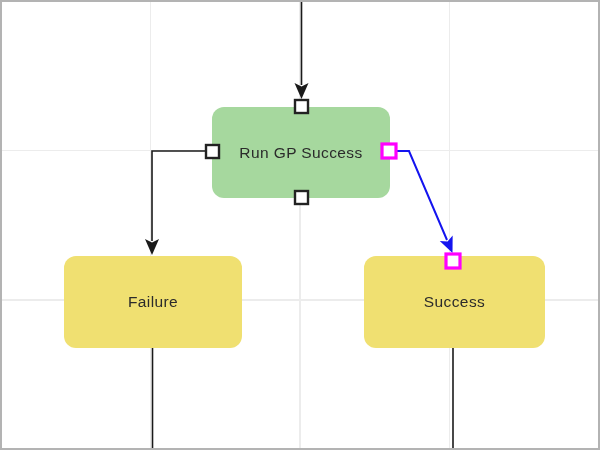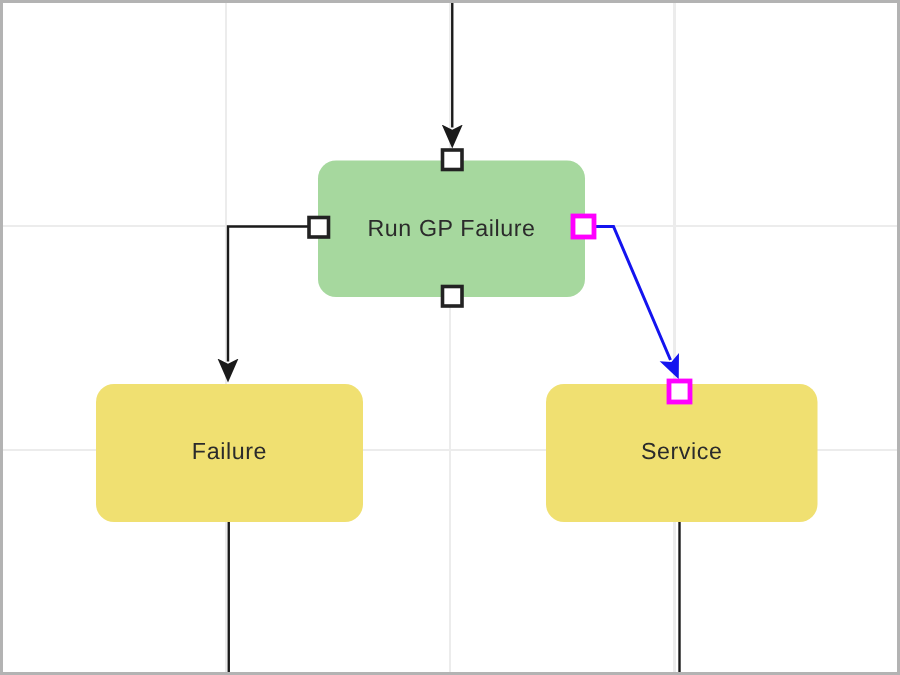--- a/index.html
+++ b/index.html
@@ -51,17 +51,17 @@
     <path d="M150.5,346 L150.5,446" fill="none" stroke-width="1.6" stroke="#1a1a1a"></path>
     <path d="M451,346 L451,446" fill="none" stroke-width="1.6" stroke="#1a1a1a"></path>
 
     <rect x="293" y="98" width="13" height="13" fill="#ffffff" stroke-width="2.4" stroke="#222222"></rect>
     <rect x="204" y="143" width="13" height="13" fill="#ffffff" stroke-width="2.4" stroke="#222222"></rect>
     <rect x="293" y="189" width="13" height="13" fill="#ffffff" stroke-width="2.4" stroke="#222222"></rect>
     <rect x="380" y="142" width="14" height="14" fill="#ffffff" stroke-width="3.2" stroke="#ff00ff"></rect>
     <rect x="444" y="252" width="14" height="14" fill="#ffffff" stroke-width="3.2" stroke="#ff00ff"></rect>
   </svg>
 
-  <div class="node-label lbl-process">Run GP Failure</div>
+  <div class="node-label lbl-process">Run GP Success</div>
   <div class="node-label lbl-success">Failure</div>
-  <div class="node-label lbl-failure">Service</div>
+  <div class="node-label lbl-failure">Success</div>
 
 </div>
 
 </body></html>

